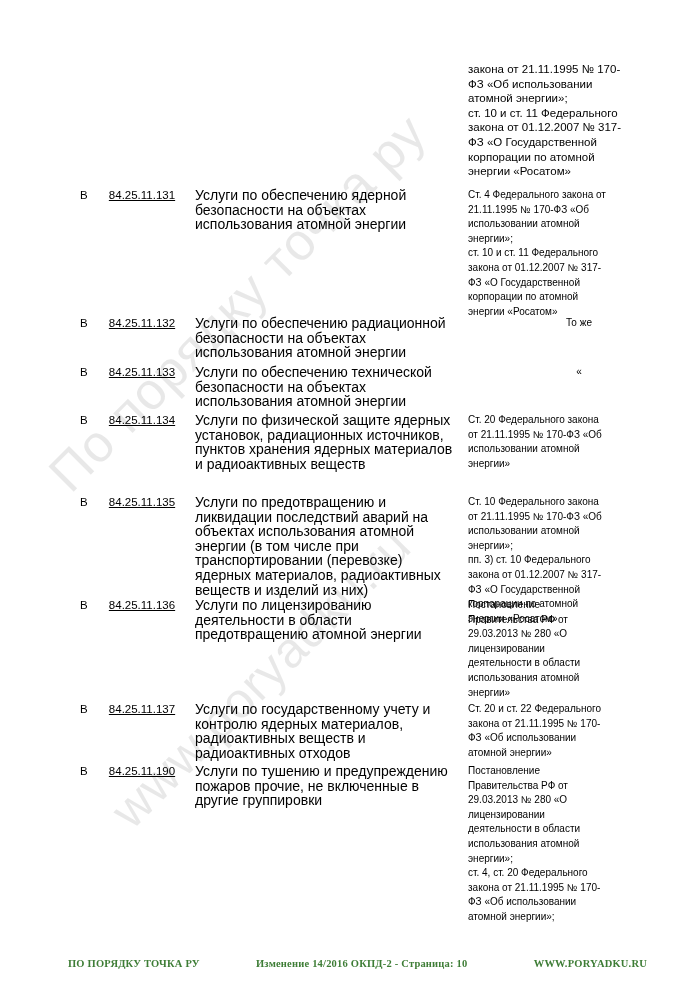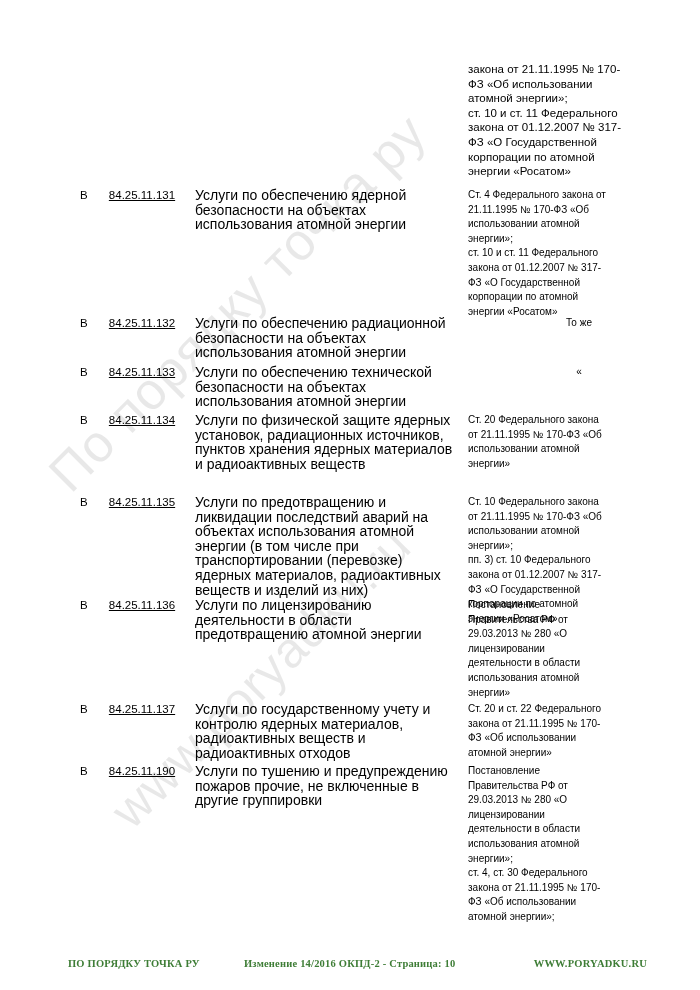--- a/index.html
+++ b/index.html
@@ -127,21 +127,21 @@
   .footer span {
     position: absolute;
     font-family: "Liberation Serif", serif;
     font-weight: bold;
     font-size: 10.5px;
     color: #3e7d36;
     white-space: nowrap;
     letter-spacing: 0.2px;
   }
   .footer-left   { left: 68px;  }
-  .footer-center { left: 244px; }
+  .footer-center { left: 256px; }
   .footer-right  { right: 53px; }
 </style>
 </head>
 <body>
 
 <div id="page">
 
   <div class="watermark-layer">
     <div class="wm wm-1">По порядку точка ру</div>
     <div class="wm wm-2">www.poryadku.ru</div>
@@ -250,21 +250,21 @@
           <div class="cell-code">84.25.11.190</div>
           <div class="cell-name">Услуги по тушению и предупреждению пожаров прочие, не включенные в другие группировки</div>
           <div class="cell-ref">
             <span class="ref-line">Постановление</span>
             <span class="ref-line">Правительства РФ от</span>
             <span class="ref-line">29.03.2013 № 280 «О</span>
             <span class="ref-line">лицензировании</span>
             <span class="ref-line">деятельности в области</span>
             <span class="ref-line">использования атомной</span>
             <span class="ref-line">энергии»;</span>
-            <span class="ref-line">ст. 4, ст. 30 Федерального</span>
+            <span class="ref-line">ст. 4, ст. 20 Федерального</span>
             <span class="ref-line">закона от 21.11.1995 № 170-</span>
             <span class="ref-line">ФЗ «Об использовании</span>
             <span class="ref-line">атомной энергии»;</span>
           </div>
         </div>
       </div>
 
   </div>
 
   <div class="footer">

